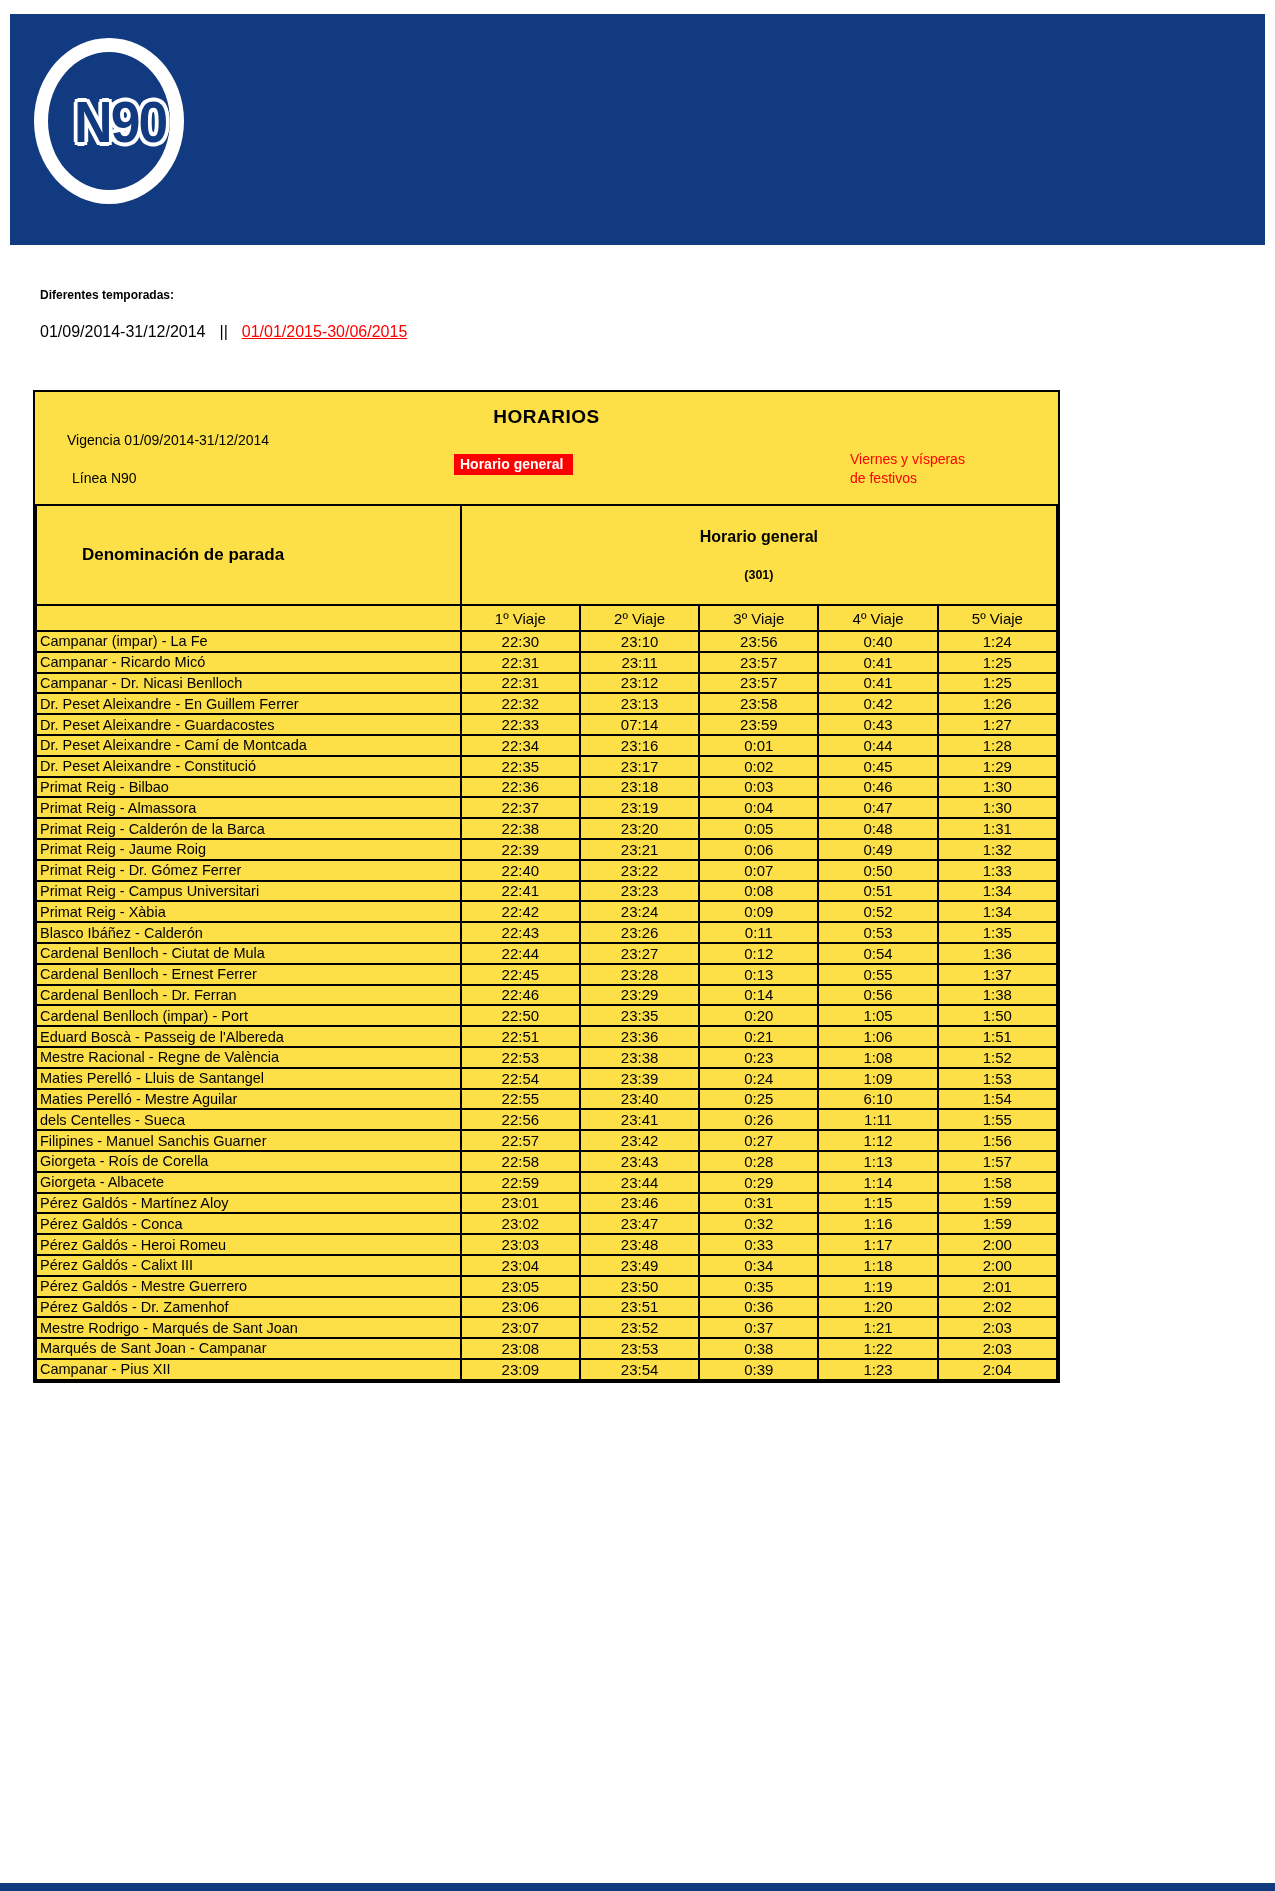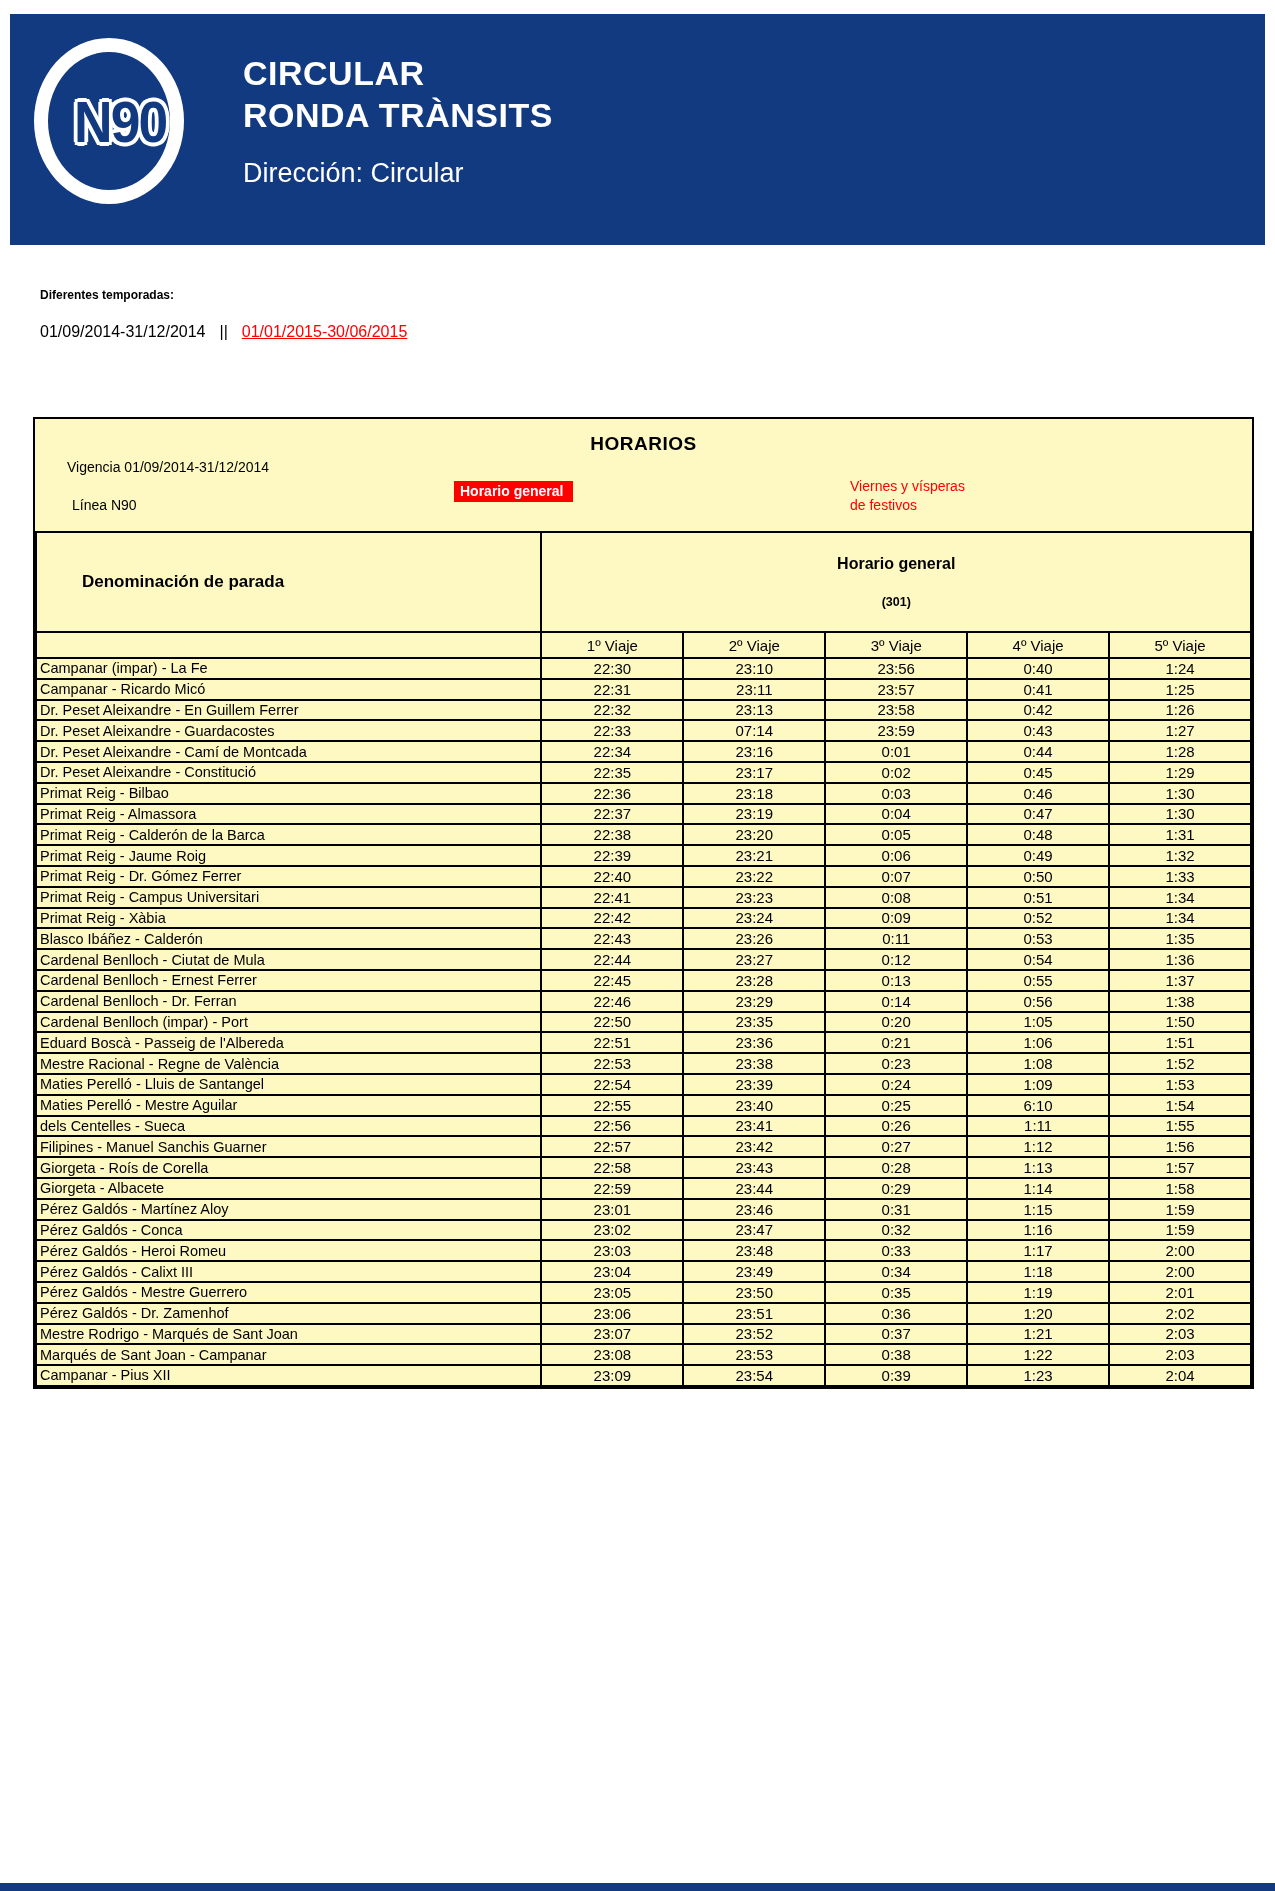--- a/index.html
+++ b/index.html
@@ -31,22 +31,22 @@
 
   
   .seasons { position:absolute; left:40px; top:288px; font-size:16px; }
   .seasons-label { font-weight:bold; font-size:12px; }
   .seasons-line { margin-top:21px; }
   .seasons-sep { margin:0 14px; }
   .season-link { color:#ff0000; text-decoration:underline; cursor:pointer; }
 
   
   .schedule-box {
-    position:absolute; left:33px; top:390px; width:1221px;
-    border:2px solid #000; background:#fef9c3;margin-top:27px;
+    position:absolute; left:33px; top:390px; width:1027px;
+    border:2px solid #000; background:#fde047;
   }
   .box-top { position:relative; height:112px; }
   .horarios-title {
     position:absolute; left:0; right:0; top:14px; text-align:center;
     font-size:19px; font-weight:bold; letter-spacing:.5px;
   }
   .vigencia { position:absolute; left:32px; top:40px; font-size:14px; }
   .linea   { position:absolute; left:37px; top:78px; font-size:14px; }
   .tab-general {
     position:absolute; left:419px; top:62px;
@@ -79,25 +79,20 @@
 
   
   .bottom-bar { position:absolute; left:0; bottom:0; width:1275px; height:8px; background:#123a80; }
 </style>
 </head>
 <body>
 
 <div class="banner">
   <div class="logo">
     <span class="logo-text">N90</span>
-  </div>
-  <div class="banner-titles">
-    <div class="banner-title">CIRCULAR</div>
-    <div class="banner-title">RONDA TRÀNSITS</div>
-    <div class="banner-direction">Dirección: Circular</div>
   </div>
 </div>
 
 <div class="seasons">
   <div class="seasons-label">Diferentes temporadas:</div>
   <div class="seasons-line">
     <span>01/09/2014-31/12/2014</span><span class="seasons-sep">||</span><a class="season-link">01/01/2015-30/06/2015</a>
   </div>
 </div>
 
@@ -151,20 +146,28 @@
         </tr>
         <tr>
           <td class="stop">Campanar - Ricardo Micó</td>
           <td class="time">22:31</td>
           <td class="time">23:11</td>
           <td class="time">23:57</td>
           <td class="time">0:41</td>
           <td class="time">1:25</td>
         </tr>
         <tr>
+          <td class="stop">Campanar - Dr. Nicasi Benlloch</td>
+          <td class="time">22:31</td>
+          <td class="time">23:12</td>
+          <td class="time">23:57</td>
+          <td class="time">0:41</td>
+          <td class="time">1:25</td>
+        </tr>
+        <tr>
           <td class="stop">Dr. Peset Aleixandre - En Guillem Ferrer</td>
           <td class="time">22:32</td>
           <td class="time">23:13</td>
           <td class="time">23:58</td>
           <td class="time">0:42</td>
           <td class="time">1:26</td>
         </tr>
         <tr>
           <td class="stop">Dr. Peset Aleixandre - Guardacostes</td>
           <td class="time">22:33</td>

